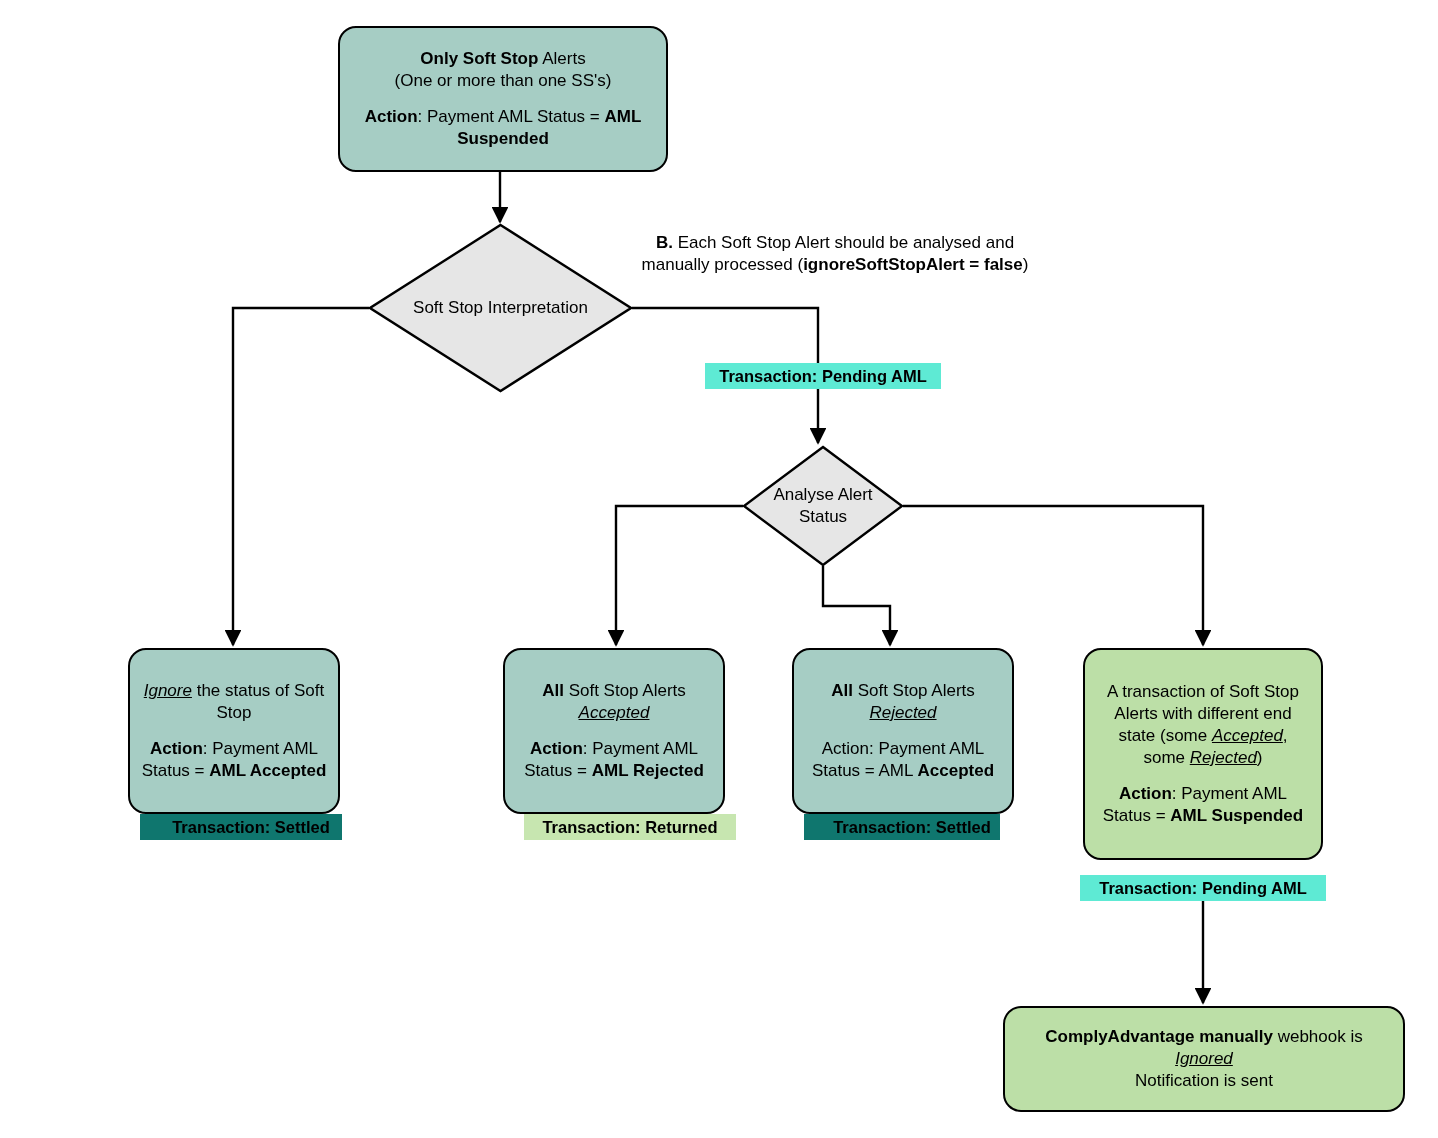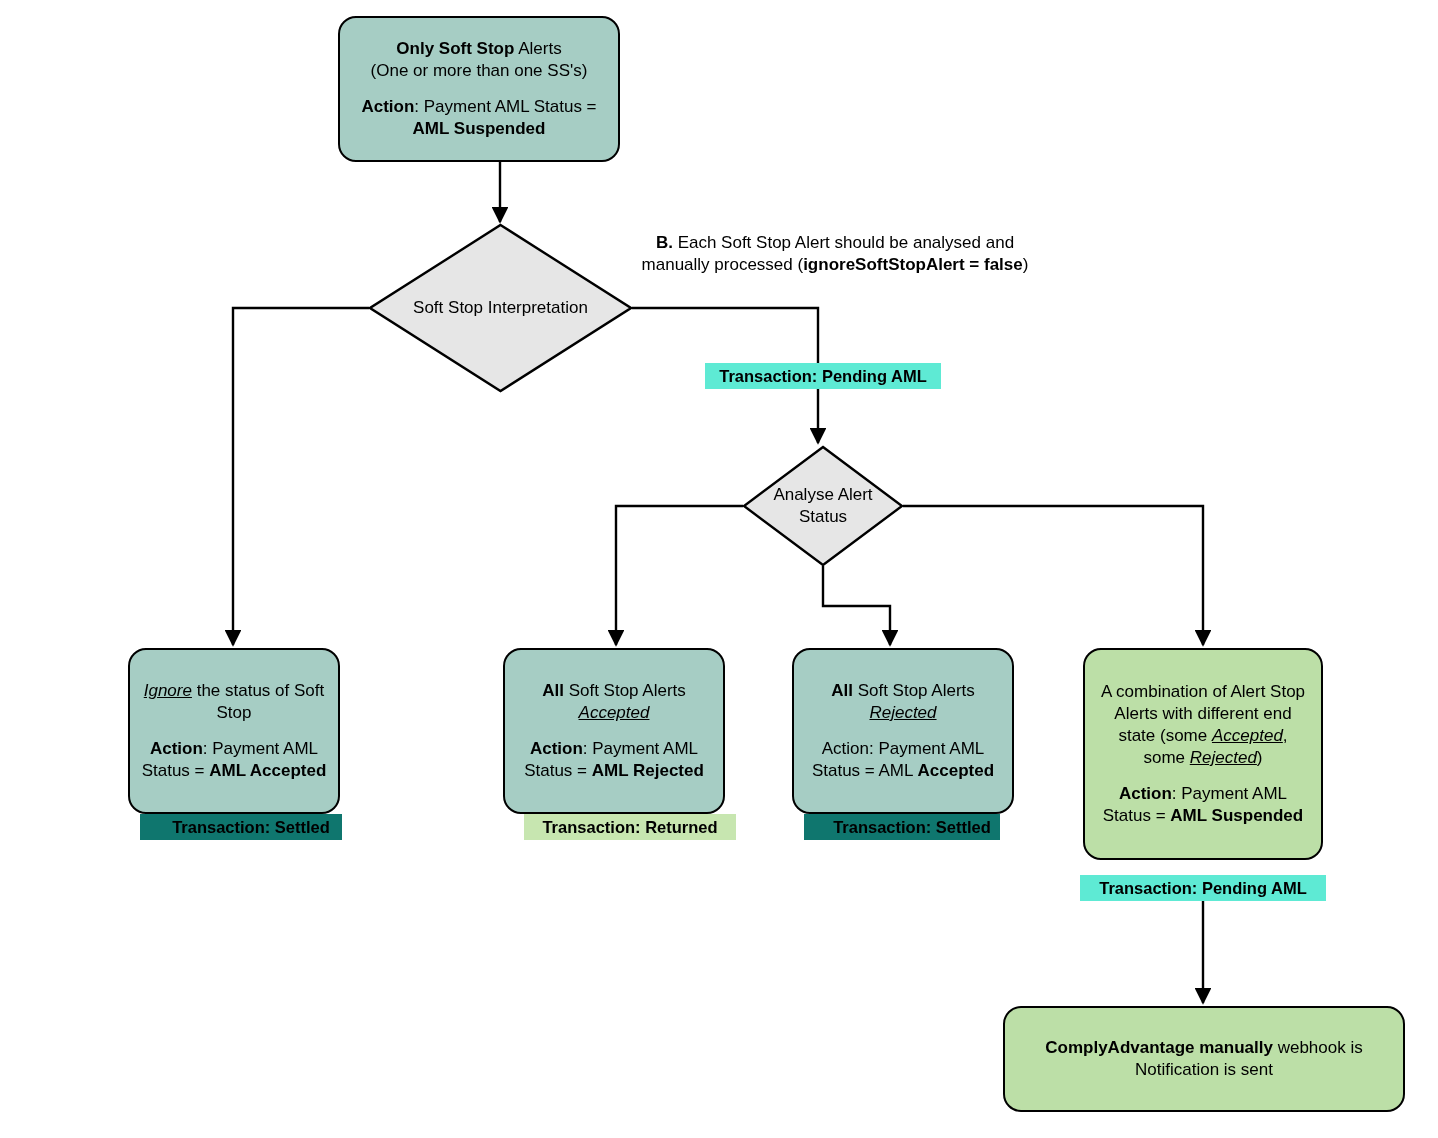--- a/index.html
+++ b/index.html
@@ -117,21 +117,21 @@
       <path d="M 743 506 L 616 506 L 616 645"></path>
 
       <path d="M 823 566 L 823 606 L 890 606 L 890 645"></path>
 
       <path d="M 903 506 L 1203 506 L 1203 645"></path>
 
       <path d="M 1203 880 L 1203 1003"></path>
     </g>
   </svg>
 
-  <div class="node rounded teal" style="left:338px; top:16px; width:282px; height:146px;">
+  <div class="node rounded teal" style="left:338px; top:26px; width:330px; height:146px;">
     <div class="nodetext">
       <span class="blk">
         <b>Only Soft Stop</b><span> Alerts</span>
       </span>
       <span class="blk">(One or more than one SS's)</span>
       <span class="sp"></span>
       <span class="blk">
         <b>Action</b><span>: Payment AML Status = </span><b>AML Suspended</b>
       </span>
     </div>
@@ -215,21 +215,21 @@
       <span class="blk">Action:  Payment AML</span>
       <span class="blk">
         <span>Status = AML </span><b>Accepted</b>
       </span>
     </div>
   </div>
   <div class="badge badge-dgreen" style="left:804px; top:814px; width:196px; height:26px;">Transaction: Settled</div>
 
   <div class="node rounded green" style="left:1083px; top:648px; width:240px; height:212px;">
     <div class="nodetext">
-      <span class="blk">A combination of Alert Stop</span>
+      <span class="blk">A transaction of Soft Stop</span>
       <span class="blk">Alerts with different end</span>
       <span class="blk">
         <span>state (some </span><i>Accepted</i><span>,</span>
       </span>
       <span class="blk">
         <span>some </span><i>Rejected</i><span>)</span>
       </span>
       <span class="sp"></span>
       <span class="blk">
         <b>Action</b><span>:  Payment AML</span>
@@ -239,17 +239,20 @@
       </span>
     </div>
   </div>
   <div class="badge badge-teal" style="left:1080px; top:875px; width:246px; height:26px;">Transaction: Pending AML</div>
 
   <div class="node rounded green" style="left:1003px; top:1006px; width:402px; height:106px;">
     <div class="nodetext">
       <span class="blk">
         <b>ComplyAdvantage manually</b><span> webhook is</span>
       </span>
+      <span class="blk">
+        <i>Ignored</i>
+      </span>
       <span class="blk">Notification is sent</span>
     </div>
   </div>
 
 </div>
 
 </body></html>

